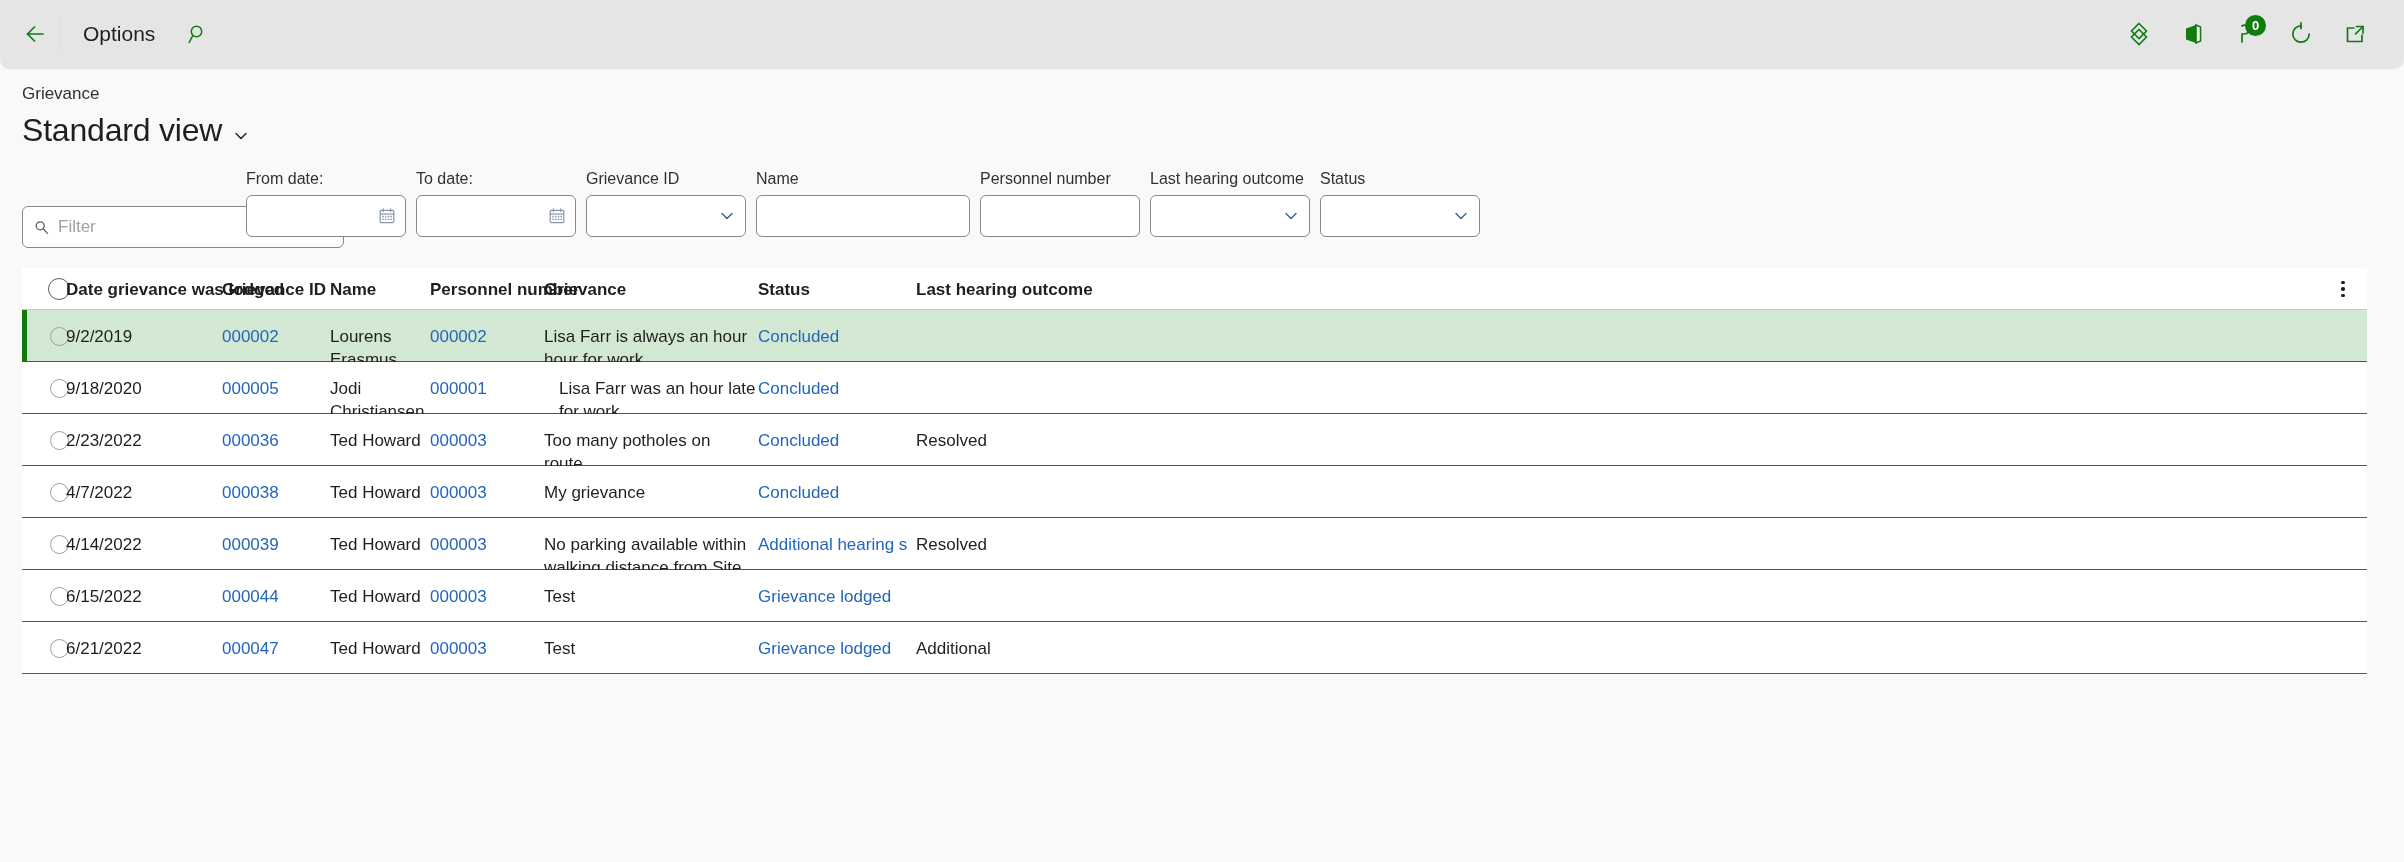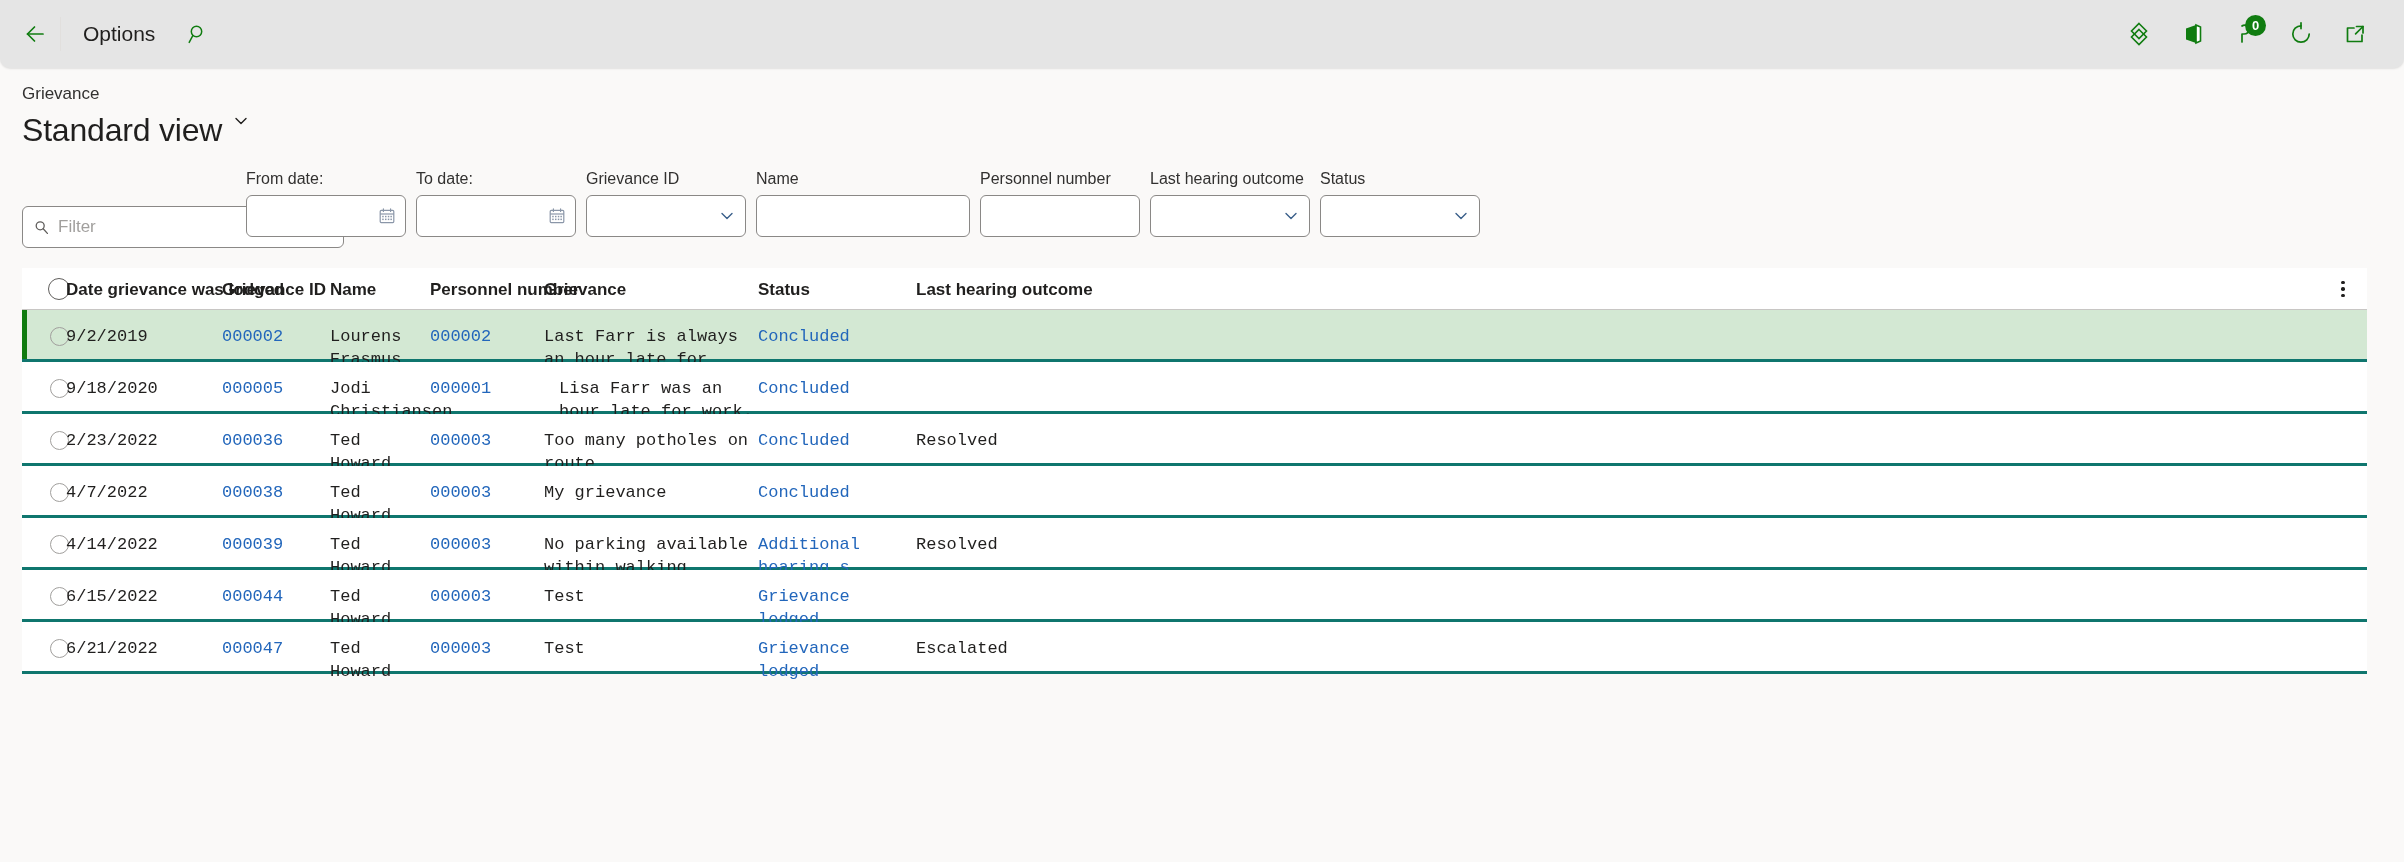--- a/index.html
+++ b/index.html
@@ -78,21 +78,21 @@
     position: absolute;
     left: 22px; top: 84px;
     font-size: 17px;
     color: #323130;
     cursor: pointer;
   }
   .page-title-row {
     position: absolute;
     left: 22px; top: 112px;
     display: flex;
-    align-items: flex-start;
+    align-items: flex-end;
     gap: 10px;
     cursor: pointer;
   }
   .page-title {
     font-size: 32px;
     color: #201f1e;
     font-weight: 400;
     letter-spacing: -0.2px;
   }
 
@@ -186,23 +186,22 @@
   }
   .overflow-menu span {
     width: 3.5px; height: 3.5px;
     background: #201f1e;
     border-radius: 50%;
     display: block;
   }
 
   .grid-row {
     position: relative;
-    border-bottom: 3px solid #0f766e;
+    border-bottom: 1px solid #0f766e;
     background: #ffffff;
-    font-family: Liberation Mono, monospace;
   }
   .grid-row.selected {
     background: #d3e8d3;
   }
   .grid-row.selected::before {
     content: "";
     position: absolute;
     left: 0; top: 0; bottom: 0;
     width: 5px;
     background: #0f7b0f;
@@ -437,21 +436,21 @@
     </div>
   </div>
 
   <div id="rows-container">
       <div class="grid-row selected" style="height: 52px;">
         <div class="row-circle"></div>
         <div class="cell" style="left: 44px; width: 150px;">9/2/2019</div>
         <div class="cell link" style="left: 200px; width: 100px;">000002</div>
         <div class="cell" style="left: 308px; width: 100px;">Lourens Erasmus</div>
         <div class="cell link" style="left: 408px; width: 110px;">000002</div>
-        <div class="cell" style="left: 522px; width: 205px;">Last Farr is always an hour late for work.</div>
+        <div class="cell" style="left: 522px; width: 205px;">Lisa Farr is always an hour hour for work.</div>
         <div class="cell link" style="left: 736px; width: 155px;">Concluded</div>
         <div class="cell" style="left: 894px; width: 200px;"></div>
       </div>
       <div class="grid-row" style="height: 52px;">
         <div class="row-circle"></div>
         <div class="cell" style="left: 44px; width: 150px;">9/18/2020</div>
         <div class="cell link" style="left: 200px; width: 100px;">000005</div>
         <div class="cell" style="left: 308px; width: 100px;">Jodi Christiansen</div>
         <div class="cell link" style="left: 408px; width: 110px;">000001</div>
         <div class="cell" style="left: 537px; width: 205px;">Lisa Farr was an hour late for work.</div>
@@ -499,17 +498,17 @@
         <div class="cell" style="left: 894px; width: 200px;"></div>
       </div>
       <div class="grid-row" style="height: 52px;">
         <div class="row-circle"></div>
         <div class="cell" style="left: 44px; width: 150px;">6/21/2022</div>
         <div class="cell link" style="left: 200px; width: 100px;">000047</div>
         <div class="cell" style="left: 308px; width: 100px;">Ted Howard</div>
         <div class="cell link" style="left: 408px; width: 110px;">000003</div>
         <div class="cell" style="left: 522px; width: 205px;">Test</div>
         <div class="cell link" style="left: 736px; width: 155px;">Grievance lodged</div>
-        <div class="cell" style="left: 894px; width: 200px;">Escalated</div>
+        <div class="cell" style="left: 894px; width: 200px;">Additional</div>
       </div>
     </div>
 
 </div>
 
 </body></html>

